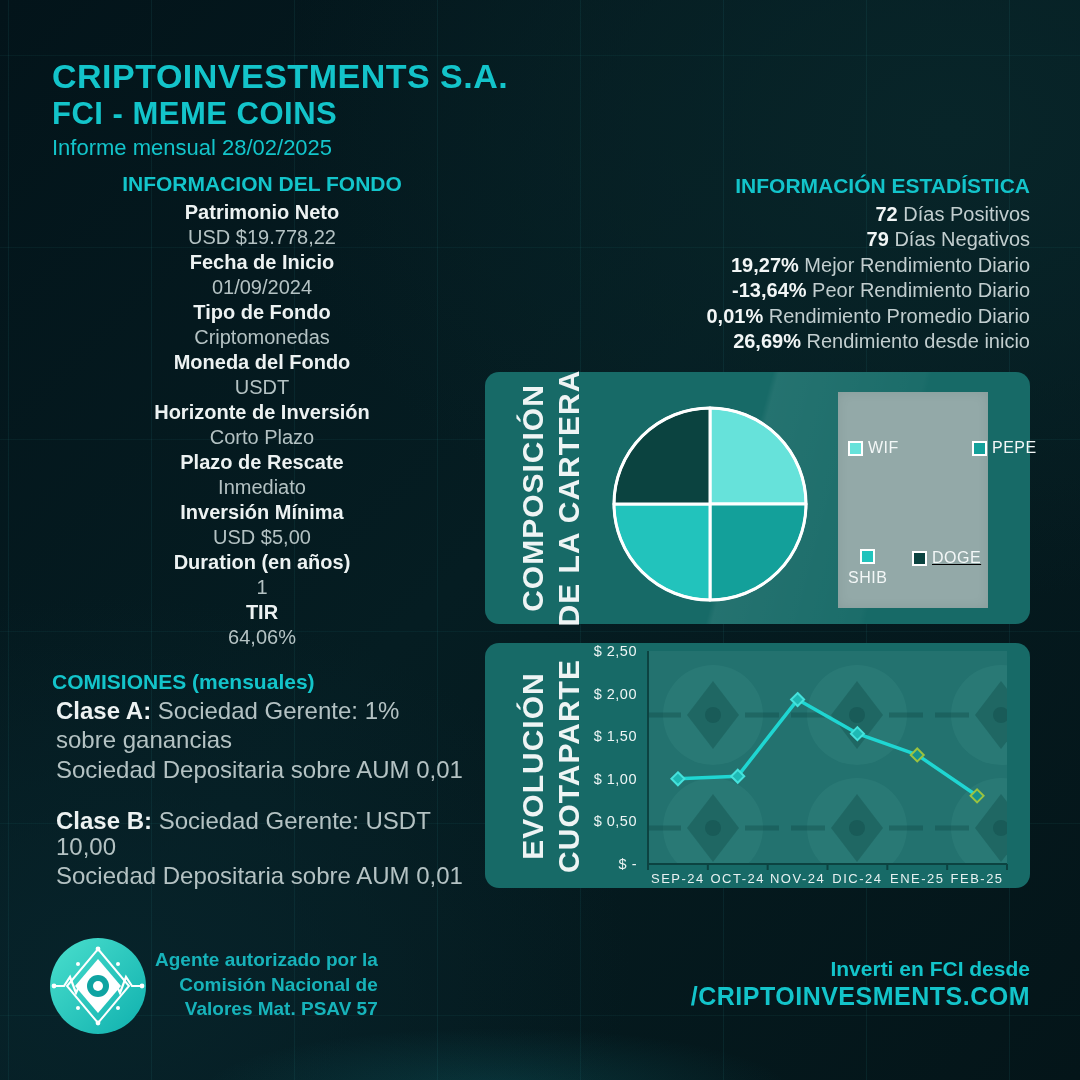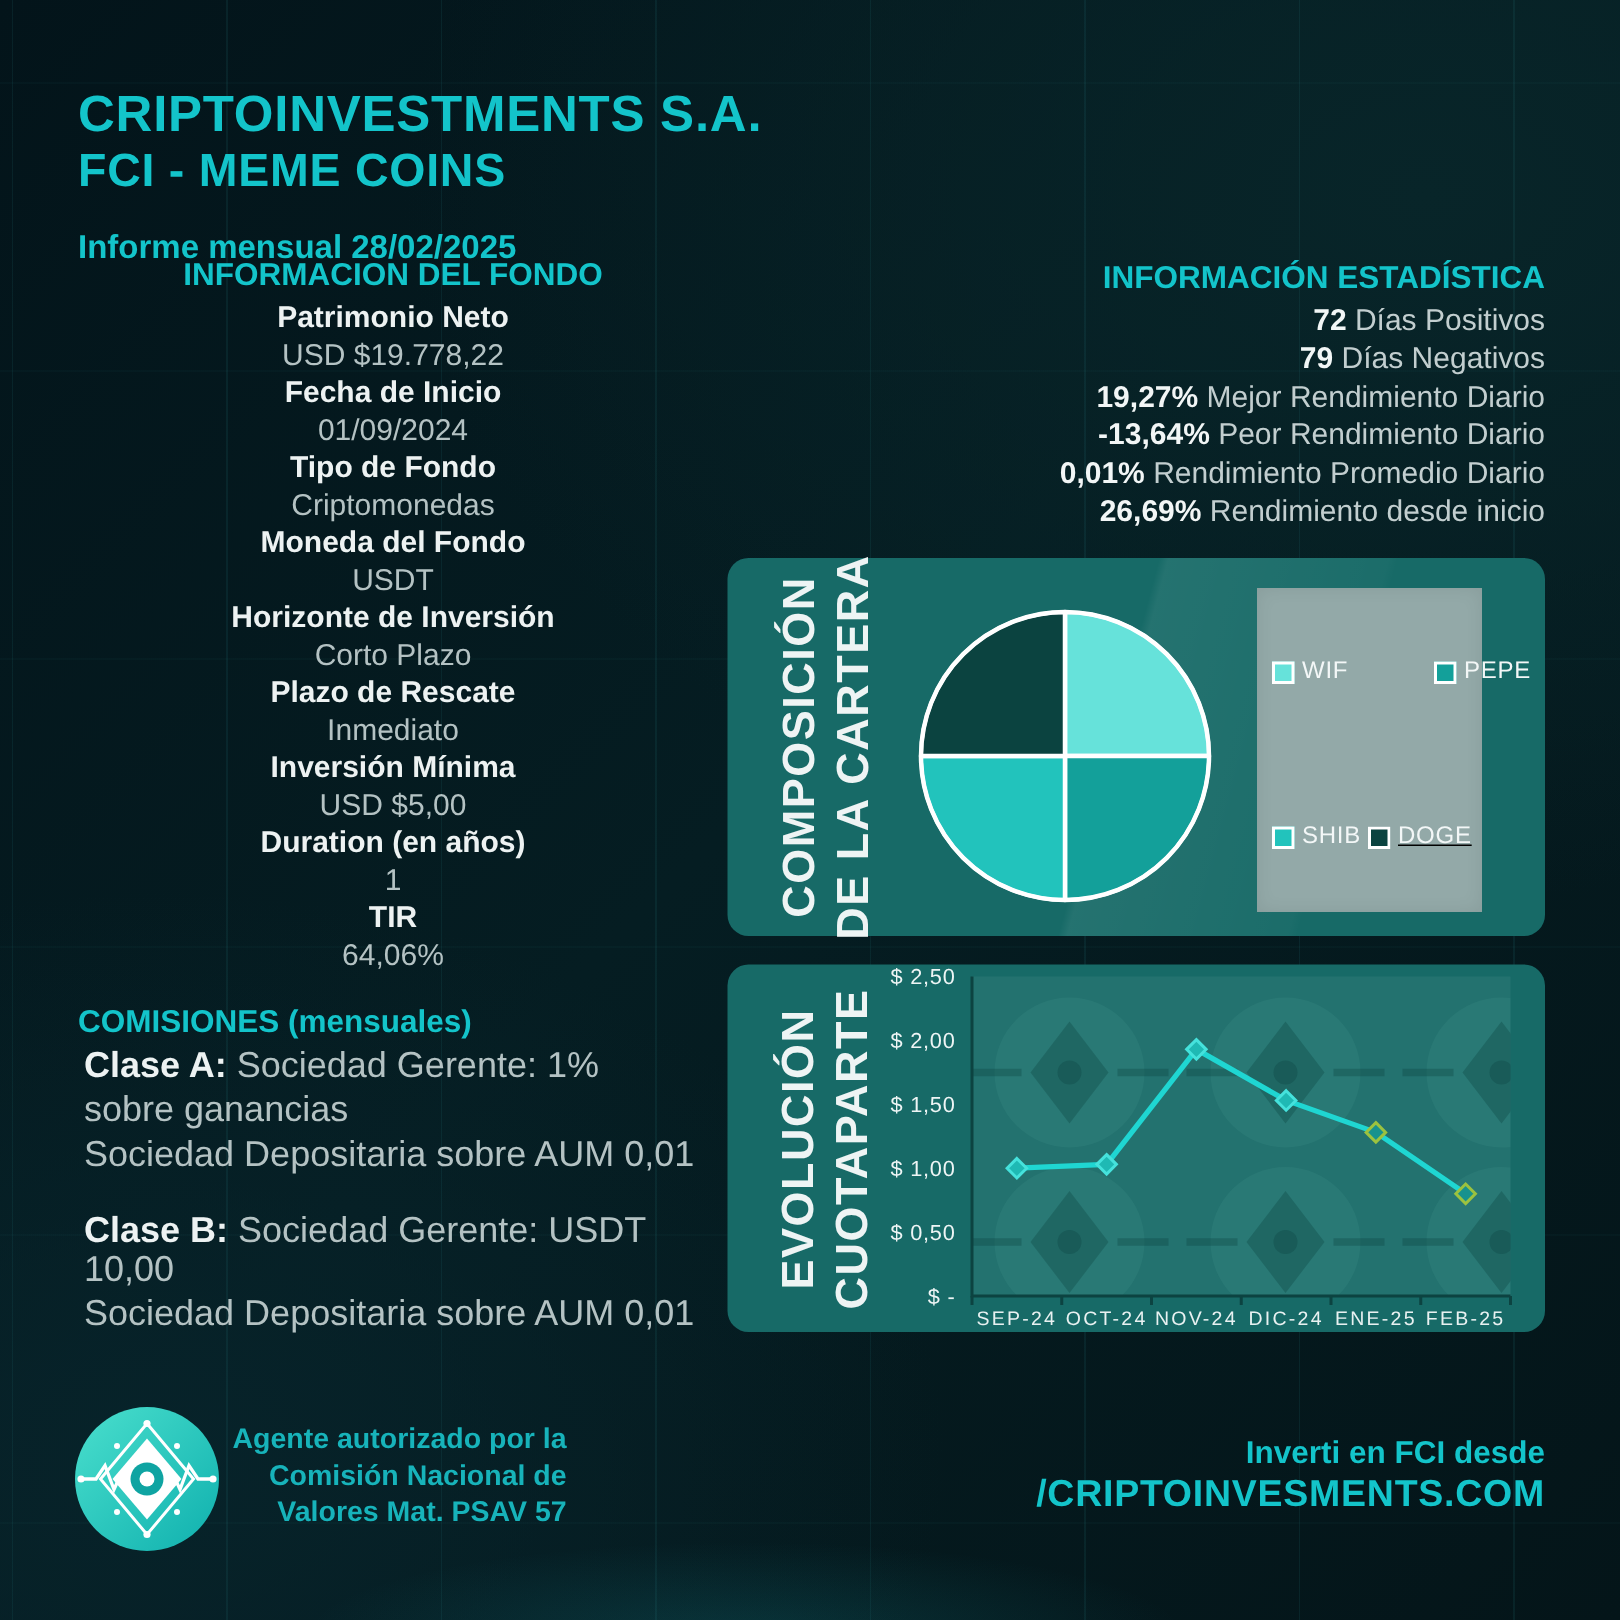--- a/index.html
+++ b/index.html
@@ -23,21 +23,21 @@
     content:"";position:absolute;inset:0;pointer-events:none;
     background-image:
       repeating-linear-gradient(to right, rgba(35,120,125,0.14) 0 1px, transparent 1px 143px),
       repeating-linear-gradient(to bottom, rgba(35,120,125,0.10) 0 1px, transparent 1px 192px);
     background-position:8px 0, 0 55px;
   }
   
   #hdr{position:absolute;left:52px;top:56px;color:var(--accent);}
   #hdr .co{font-size:34px;font-weight:bold;letter-spacing:.5px;line-height:40px;}
   #hdr .fu{font-size:31px;font-weight:bold;letter-spacing:.5px;line-height:36px;}
-  #hdr .rp{font-size:22px;font-weight:bold;line-height:32px;margin-top:17px;}
+  #hdr .rp{font-size:22px;font-weight:normal;line-height:32px;}
   
   #fund{position:absolute;left:52px;top:172px;width:420px;text-align:center;}
   .sec-title{font-size:21px;font-weight:bold;color:var(--accent);margin:0 0 4px 0;}
   .f-label{font-size:20px;font-weight:bold;color:#edf2f2;line-height:25px;}
   .f-value{font-size:20px;color:#b4c2c3;line-height:25px;}
   
   #stats{position:absolute;right:50px;top:174px;width:460px;text-align:right;}
   .s-line{font-size:20px;color:#c2cecf;line-height:25.4px;}
   .s-line b{color:#f2f6f6;font-weight:bold;}
   
@@ -137,25 +137,25 @@
         <path d="M100,100 L196.00,100.00 A96,96 0 0 1 100.00,196.00 Z" fill="#13a09a" stroke="#ffffff" stroke-width="3" stroke-linejoin="round"></path>
         <path d="M100,100 L100.00,196.00 A96,96 0 0 1 4.00,100.00 Z" fill="#22c3bc" stroke="#ffffff" stroke-width="3" stroke-linejoin="round"></path>
         <path d="M100,100 L4.00,100.00 A96,96 0 0 1 100.00,4.00 Z" fill="#0b4340" stroke="#ffffff" stroke-width="3" stroke-linejoin="round"></path>
         <circle cx="100" cy="100" r="96" fill="none" stroke="#ffffff" stroke-width="2.5"></circle>
       </svg>
     <div id="legend">
         <div class="lg-item" style="left: 10px; top: 47px;">
           <span class="lg-sq" style="background: rgb(102, 226, 218);"></span>
           <span class="lg-tx">WIF</span>
         </div>
-        <div class="lg-item" style="left: 74px; top: 47px; padding-left: 44px;">
+        <div class="lg-item" style="left: 90px; top: 47px; padding-left: 44px;">
           <span class="lg-sq" style="background: rgb(19, 160, 154);"></span>
           <span class="lg-tx">PEPE</span>
         </div>
-        <div class="lg-item" style="left: 10px; top: 157px;">
+        <div class="lg-item" style="left: 10px; top: 157px; flex-direction: column;">
           <span class="lg-sq" style="background: rgb(34, 195, 188);"></span>
           <span class="lg-tx">SHIB</span>
         </div>
         <div class="lg-item" style="left: 74px; top: 157px; text-decoration: underline;">
           <span class="lg-sq" style="background: rgb(11, 67, 64);"></span>
           <span class="lg-tx">DOGE</span>
         </div>
       </div>
   </section>
 

